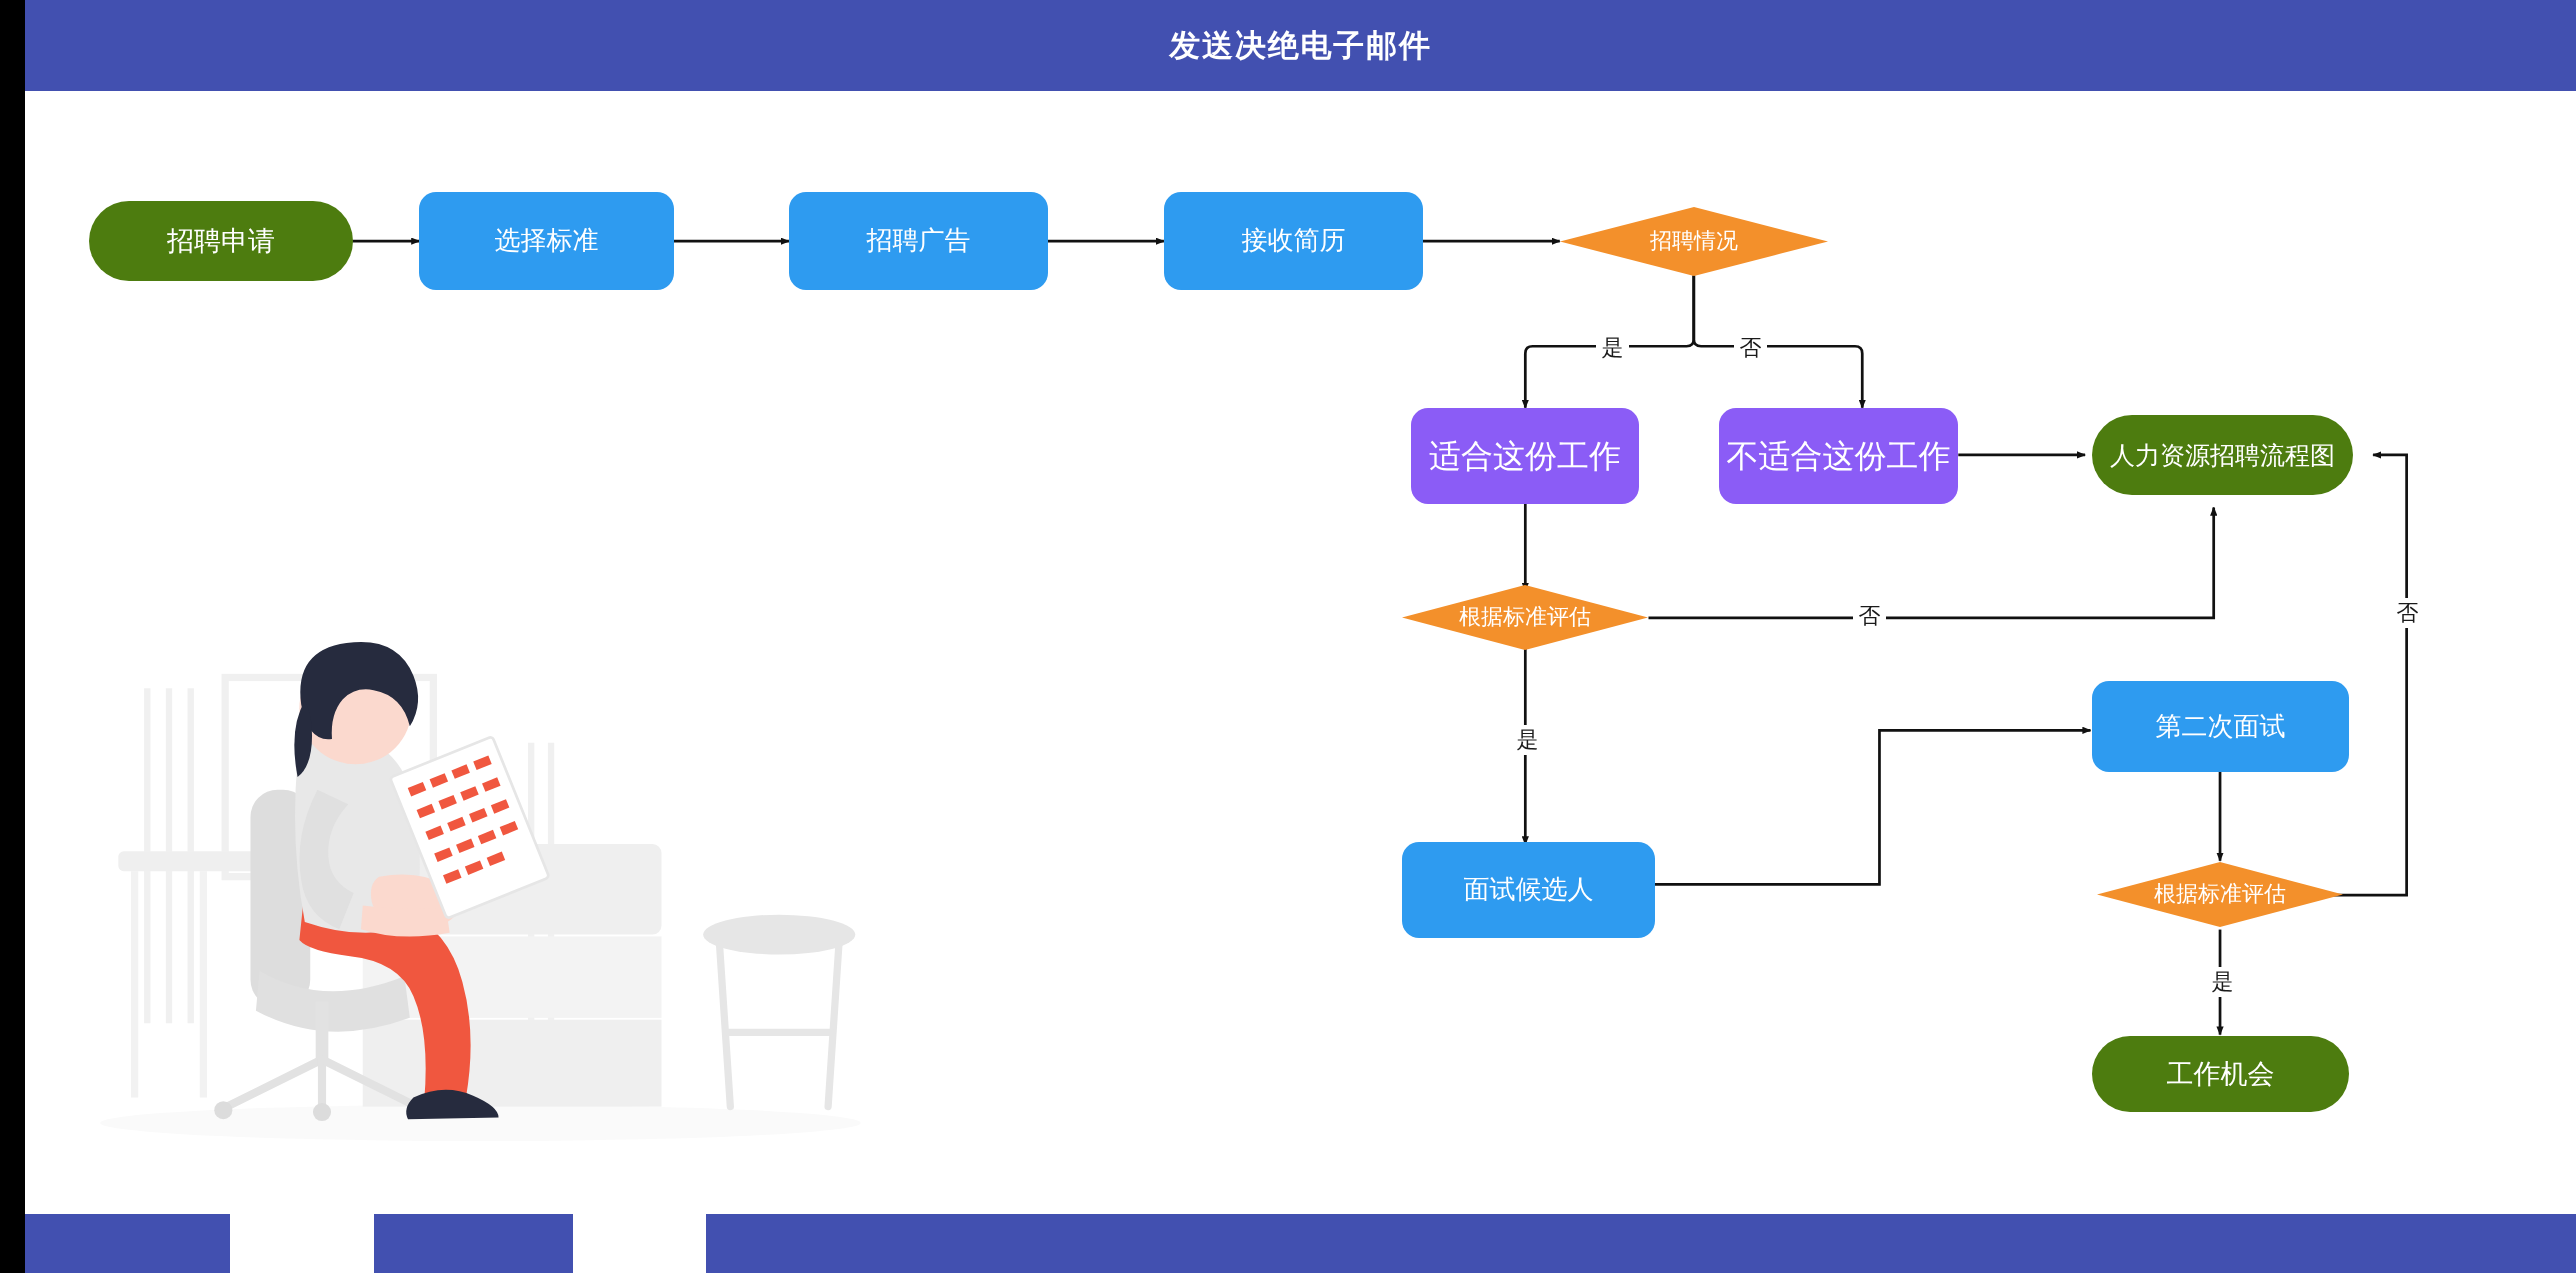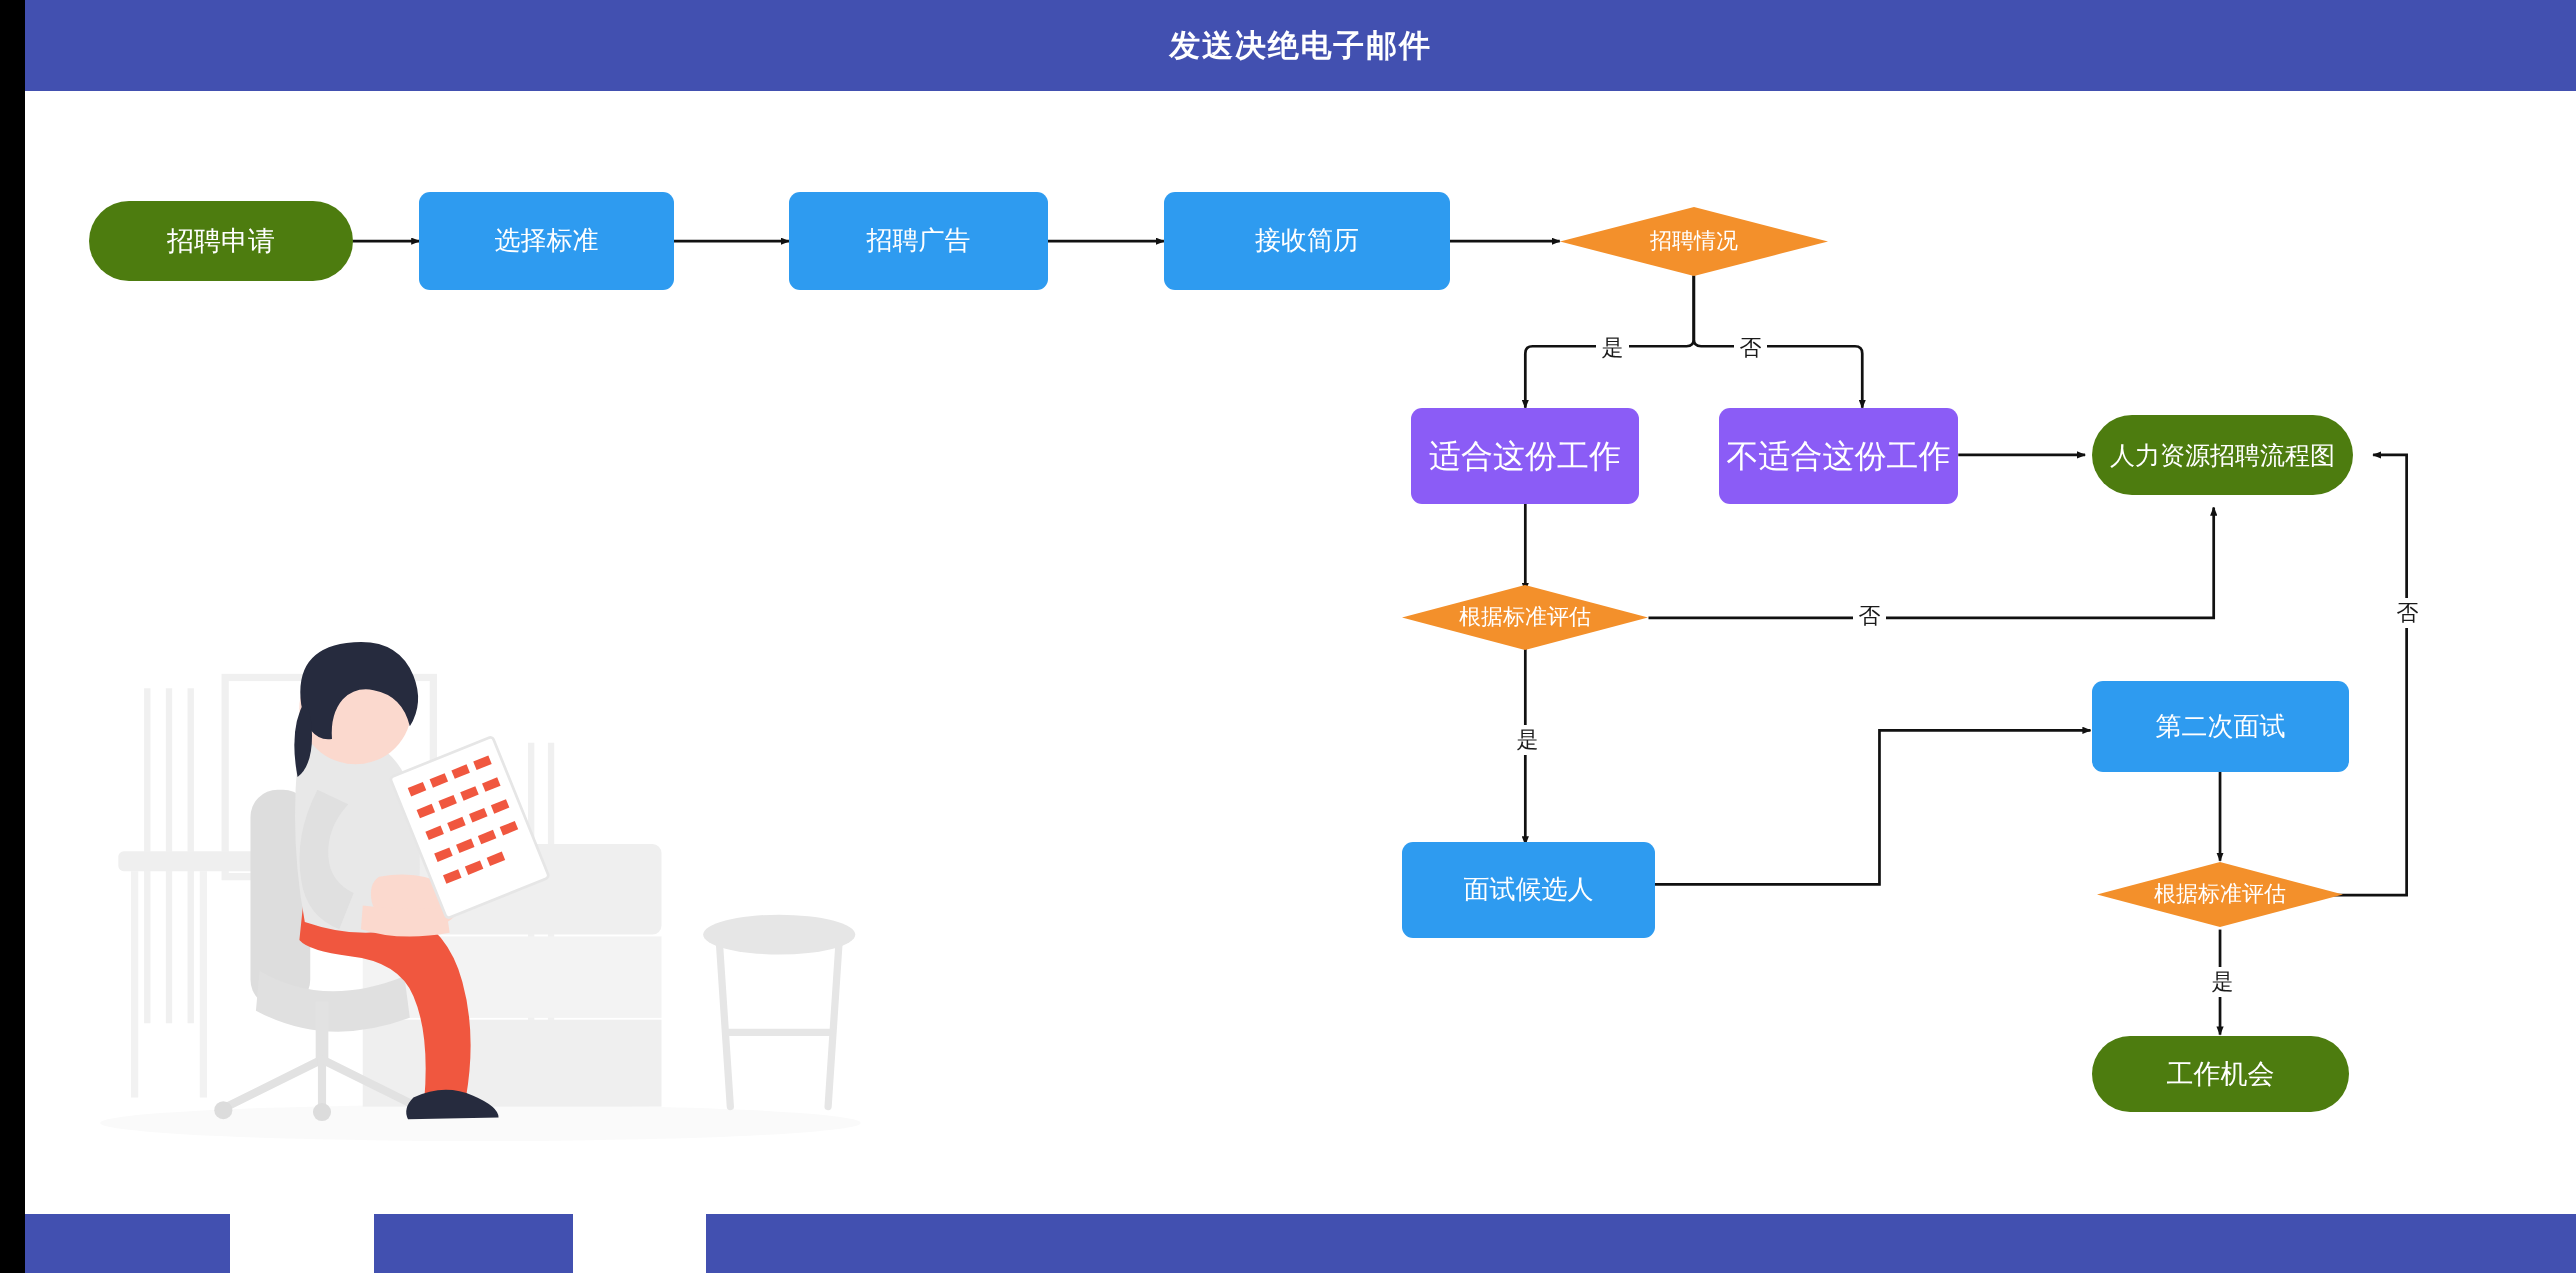--- a/index.html
+++ b/index.html
@@ -11,21 +11,21 @@
   #header-bar{position:absolute;left:24.5px;top:0;width:2552px;height:91px;background:#4250B0;}
   #header-title{position:absolute;left:24.5px;top:0;width:2552px;height:91px;
       display:flex;align-items:center;justify-content:center;
       color:#ffffff;font-size:31px;font-weight:bold;letter-spacing:1.8px;}
 
   #canvas{position:absolute;left:24.5px;top:91px;width:2552px;height:1123px;background:#ffffff;}
 
   .node{position:absolute;display:flex;align-items:center;justify-content:center;
         text-align:center;color:#ffffff;box-sizing:border-box;line-height:1.2;}
   .pill{border-radius:40px;background:#4d7c0f;font-size:27px;font-weight:normal;}
-  .rect{border-radius:11px;font-size:26px;}
+  .rect{border-radius:17px;font-size:26px;}
   .rect.blue{background:#2E9BF0;}
   .rect.red{background:#8b5cf6;font-size:32px;}
   .diamond{font-size:22px;}
   .diamond .dtext{position:relative;z-index:2;}
   .diamond .dshape{position:absolute;left:0;top:0;width:100%;height:100%;
       background:#F3902B;clip-path:polygon(50% 0%,100% 50%,50% 100%,0% 50%);}
 
   #wires{position:absolute;left:0;top:0;width:2576px;height:1274px;pointer-events:none;}
 
   .elabel{position:absolute;color:#1a1a1a;font-size:22px;background:#ffffff;
@@ -88,21 +88,21 @@
 <div class="elabel" style="left:1511px;top:725px;">是</div>
 <div class="elabel" style="left:2391px;top:598px;">否</div>
 <div class="elabel" style="left:2206px;top:967px;">是</div>
 
 <div class="node pill" style="left:89px;top:201px;width:264px;height:80px;">招聘申请</div>
 
 <div class="node rect blue" style="left:419px;top:192px;width:255px;height:98px;">选择标准</div>
 
 <div class="node rect blue" style="left:789px;top:192px;width:259px;height:98px;">招聘广告</div>
 
-<div class="node rect blue" style="left:1164px;top:192px;width:286px;height:98px;">接收简历</div>
+<div class="node rect blue" style="left:1164px;top:192px;width:259px;height:98px;">接收简历</div>
 
 <div class="node diamond" style="left:1560px;top:207px;width:268px;height:69px;">
   <div class="dshape"></div>
   <span class="dtext">招聘情况</span>
 </div>
 
 <div class="node rect red" style="left:1411px;top:408px;width:228px;height:96px;">适合这份工作</div>
 
 <div class="node rect red" style="left:1719px;top:408px;width:239px;height:96px;">不适合这份工作</div>
 

